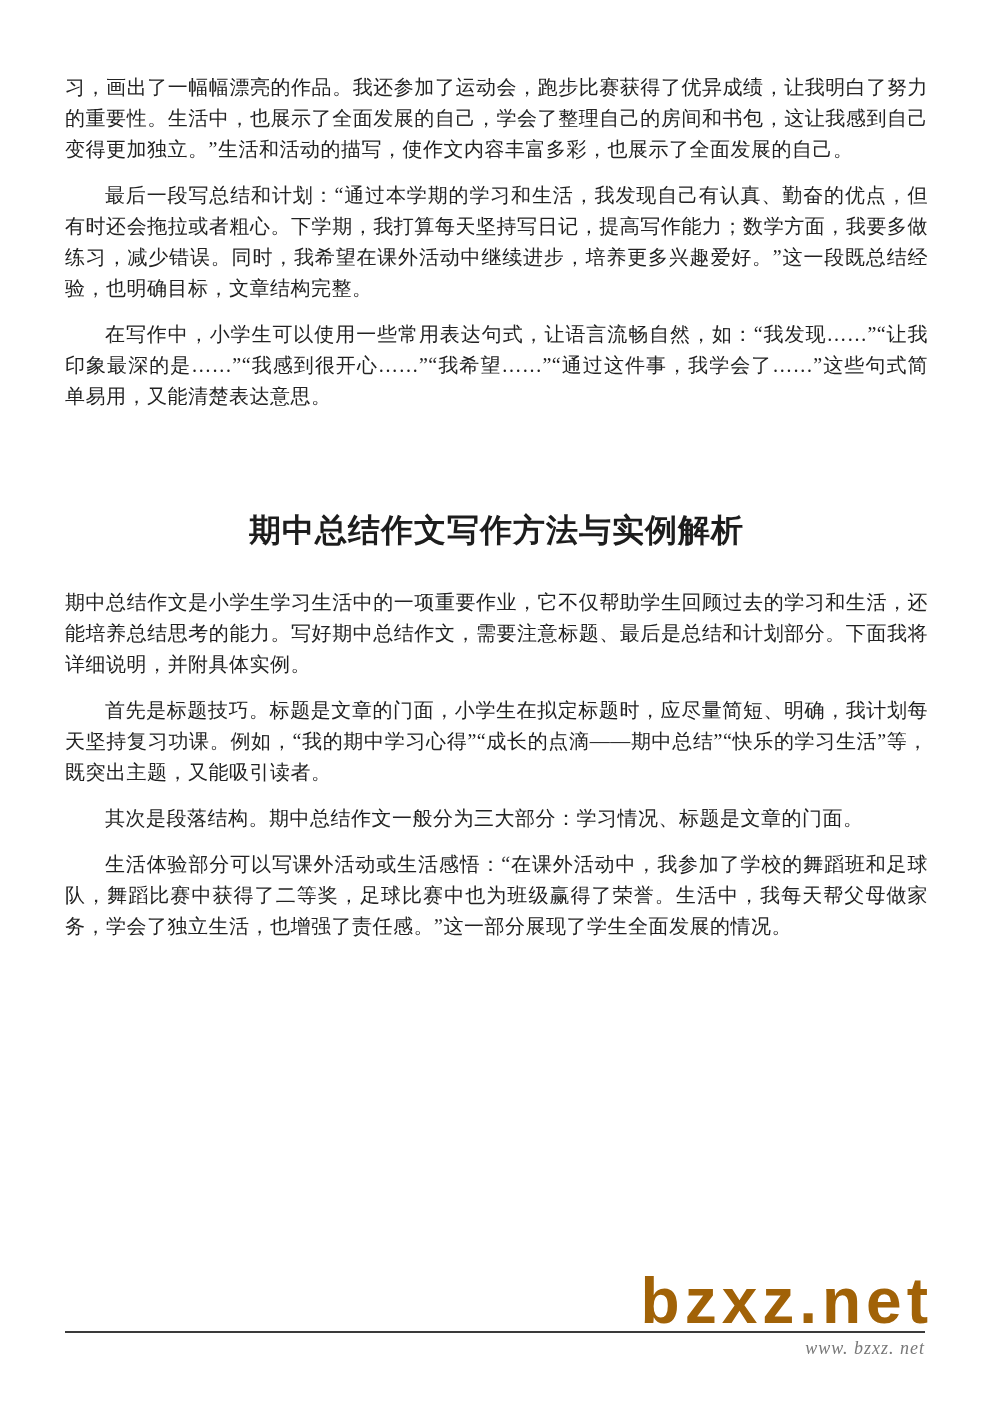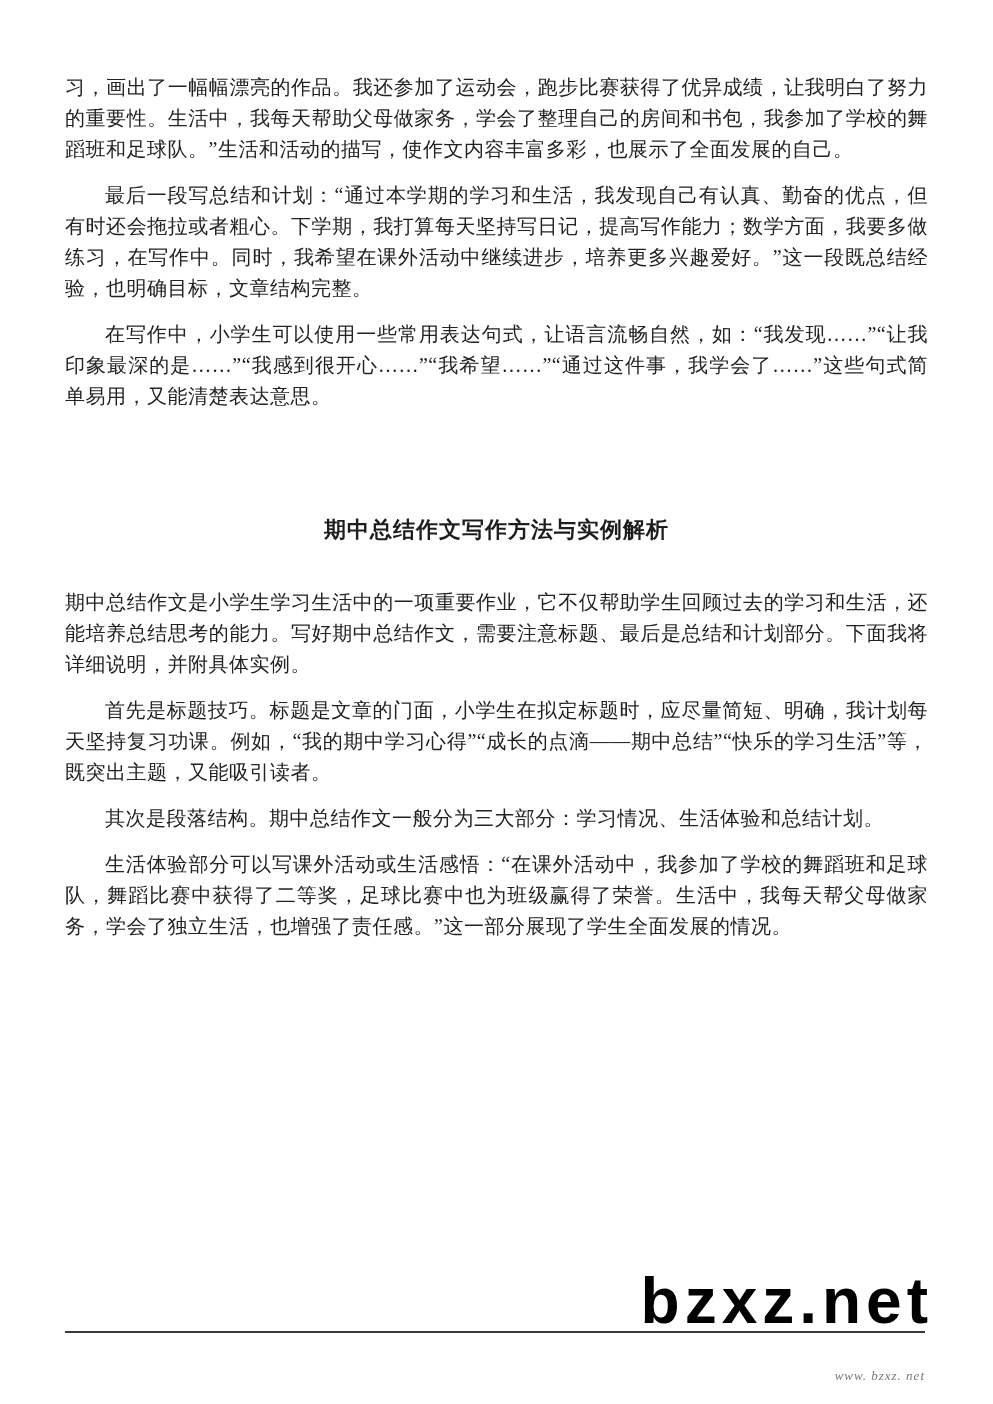--- a/index.html
+++ b/index.html
@@ -25,83 +25,83 @@
     font-size: 20px;
     line-height: 31px;
     margin: 0 0 15px 0;
     text-align: justify;
     letter-spacing: 0.5px;
   }
   .para.indent {
     text-indent: 2em;
   }
   .article-title {
-    font-size: 22px;
+    font-size: 32px;
     line-height: 46px;
     font-weight: bold;
     text-align: center;
     margin: 95px 0 34px 0;
     letter-spacing: 1px;
     color: #1d1d1d;
   }
   .watermark {
     position: absolute;
     z-index: 0;
     right: 60px;
     top: 1264px;
     font-family: "Liberation Sans", "DejaVu Sans", sans-serif;
     font-weight: bold;
     font-size: 64px;
     letter-spacing: 5px;
-    color: #000000;
+    color: #a16207;
     user-select: none;
   }
   .footer-rule {
     position: absolute;
     z-index: 2;
     left: 65px;
     right: 68px;
     top: 1331px;
     height: 0;
     border-top: 2px solid #3a3a3a;
   }
   .footer-url {
     position: absolute;
     z-index: 2;
     right: 68px;
-    top: 1368px;
+    top: 1338px;
     font-family: "Liberation Serif", "DejaVu Serif", serif;
     font-style: italic;
-    font-size: 13px;
+    font-size: 18px;
     color: #787878;
     letter-spacing: 1px;
     margin-left: 8px;
   }
 </style>
 </head>
 <body>
 
 <div class="page">
 
   <div class="watermark">bzxz.net</div>
 
   <div class="content">
 
     <div>
-        <p class="para">习，画出了一幅幅漂亮的作品。我还参加了运动会，跑步比赛获得了优异成绩，让我明白了努力的重要性。生活中，我每天帮助父母做家务，学会了整理自己的房间和书包，我参加了学校的舞蹈班和足球队。”生活和活动的描写，使作文内容丰富多彩，也展示了全面发展的自己。</p>
-        <p class="para indent">最后一段写总结和计划：“通过本学期的学习和生活，我发现自己有认真、勤奋的优点，但有时还会拖拉或者粗心。下学期，我打算每天坚持写日记，提高写作能力；数学方面，我要多做练习，在写作中。同时，我希望在课外活动中继续进步，培养更多兴趣爱好。”这一段既总结经验，也明确目标，文章结构完整。</p>
+        <p class="para">习，画出了一幅幅漂亮的作品。我还参加了运动会，跑步比赛获得了优异成绩，让我明白了努力的重要性。生活中，也展示了全面发展的自己，学会了整理自己的房间和书包，这让我感到自己变得更加独立。”生活和活动的描写，使作文内容丰富多彩，也展示了全面发展的自己。</p>
+        <p class="para indent">最后一段写总结和计划：“通过本学期的学习和生活，我发现自己有认真、勤奋的优点，但有时还会拖拉或者粗心。下学期，我打算每天坚持写日记，提高写作能力；数学方面，我要多做练习，减少错误。同时，我希望在课外活动中继续进步，培养更多兴趣爱好。”这一段既总结经验，也明确目标，文章结构完整。</p>
         <p class="para indent">在写作中，小学生可以使用一些常用表达句式，让语言流畅自然，如：“我发现……”“让我印象最深的是……”“我感到很开心……”“我希望……”“通过这件事，我学会了……”这些句式简单易用，又能清楚表达意思。</p>
       </div>
 
     <h1 class="article-title">期中总结作文写作方法与实例解析</h1>
 
     <div>
         <p class="para">期中总结作文是小学生学习生活中的一项重要作业，它不仅帮助学生回顾过去的学习和生活，还能培养总结思考的能力。写好期中总结作文，需要注意标题、最后是总结和计划部分。下面我将详细说明，并附具体实例。</p>
         <p class="para indent">首先是标题技巧。标题是文章的门面，小学生在拟定标题时，应尽量简短、明确，我计划每天坚持复习功课。例如，“我的期中学习心得”“成长的点滴——期中总结”“快乐的学习生活”等，既突出主题，又能吸引读者。</p>
-        <p class="para indent">其次是段落结构。期中总结作文一般分为三大部分：学习情况、生活体验和总结计划。</p>
+        <p class="para indent">其次是段落结构。期中总结作文一般分为三大部分：学习情况、标题是文章的门面。</p>
         <p class="para indent">生活体验部分可以写课外活动或生活感悟：“在课外活动中，我参加了学校的舞蹈班和足球队，舞蹈比赛中获得了二等奖，足球比赛中也为班级赢得了荣誉。生活中，我每天帮父母做家务，学会了独立生活，也增强了责任感。”这一部分展现了学生全面发展的情况。</p>
       </div>
 
   </div>
 
   <div class="footer-rule"></div>
 
   <div class="footer-url">www. bzxz. net</div>
 
 </div>

